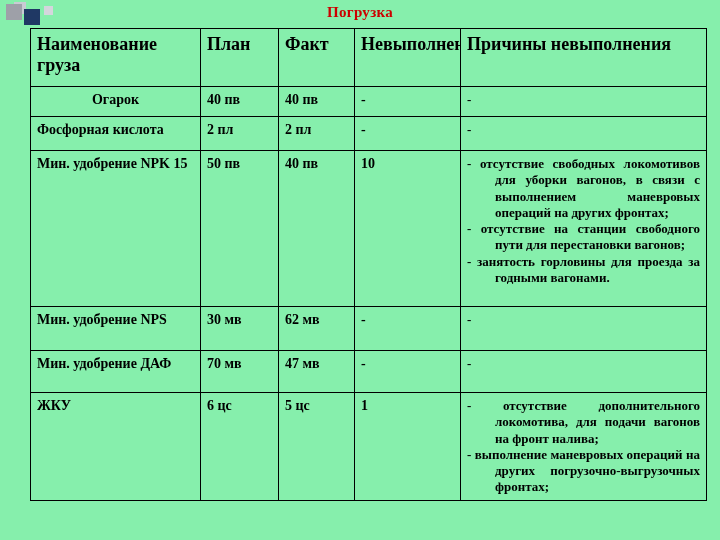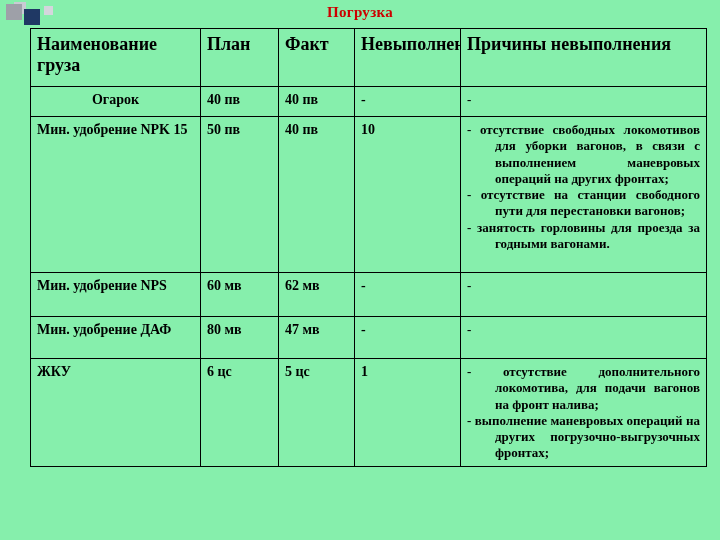--- a/index.html
+++ b/index.html
@@ -78,46 +78,55 @@
     <tr class="r1">
       <td class="center">Огарок</td>
       <td>40 пв</td>
       <td>40 пв</td>
       <td>-</td>
       <td class="reasons">
         <div class="bullet">-</div>
       </td>
     </tr>
 
+    <tr class="r2">
+      <td>Фосфорная кислота</td>
+      <td>2 пл</td>
+      <td>2 пл</td>
+      <td>-</td>
+      <td class="reasons">
+        <div class="bullet">-</div>
+      </td>
+    </tr>
 
     <tr class="r3">
       <td>Мин. удобрение NPK 15</td>
       <td>50 пв</td>
       <td>40 пв</td>
       <td>10</td>
       <td class="reasons">
         <div class="bullet">- отсутствие свободных локомотивов для уборки вагонов, в связи с выполнением маневровых операций на других фронтах;</div>
         <div class="bullet">- отсутствие на станции свободного пути для перестановки вагонов;</div>
         <div class="bullet">- занятость горловины для проезда за годными вагонами.</div>
       </td>
     </tr>
 
     <tr class="r4">
       <td>Мин. удобрение NPS</td>
-      <td>60 мв</td>
+      <td>30 мв</td>
       <td>62 мв</td>
       <td>-</td>
       <td class="reasons">
         <div class="bullet">-</div>
       </td>
     </tr>
 
     <tr class="r5">
       <td>Мин. удобрение ДАФ</td>
-      <td>80 мв</td>
+      <td>70 мв</td>
       <td>47 мв</td>
       <td>-</td>
       <td class="reasons">
         <div class="bullet">-</div>
       </td>
     </tr>
 
     <tr class="r6">
       <td>ЖКУ</td>
       <td>6 цс</td>

